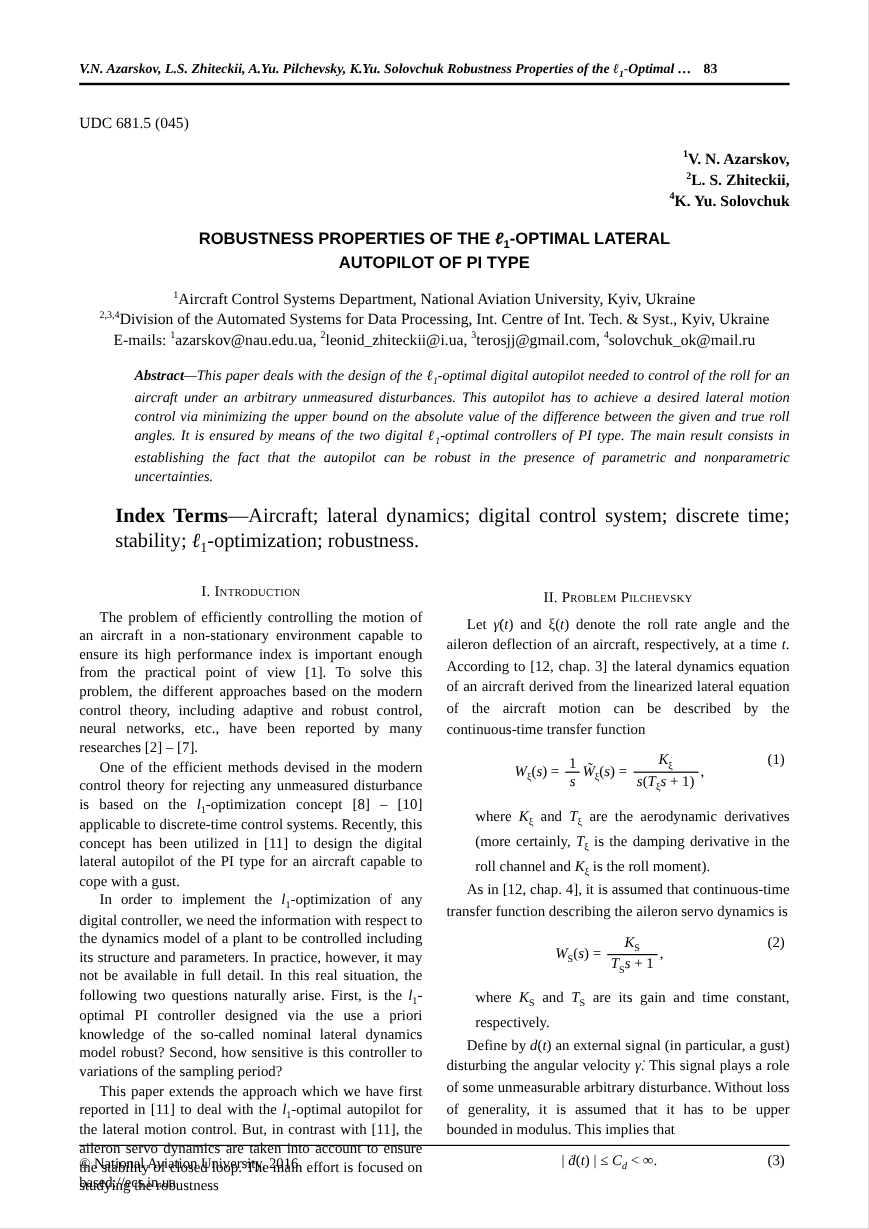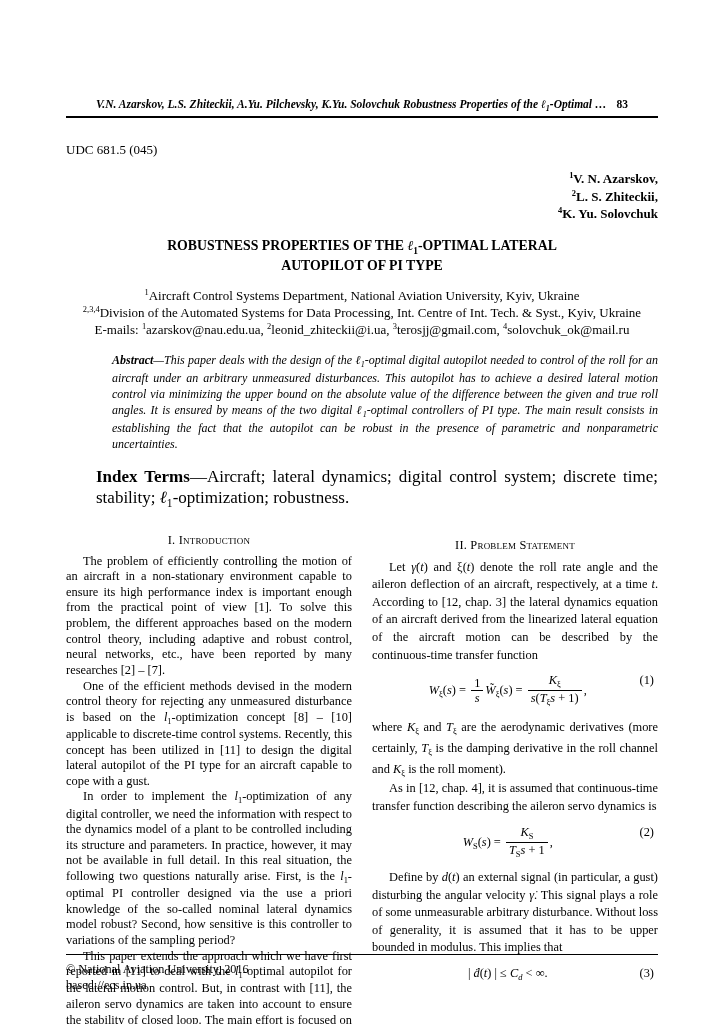--- a/index.html
+++ b/index.html
@@ -4,46 +4,46 @@
 <style>
   * { margin:0; padding:0; box-sizing:border-box; }
   html,body { background:#9a9a9a; }
   .page {
     width:724px; height:1024px; margin:0 auto; background:#ffffff;
     position:relative; overflow:hidden; color:#000;
     font-family:"Liberation Serif", serif;
     padding:52px 66px 0 66px;
   }
   .running-head {
-    display:flex; justify-content:center; align-items:baseline;
+    display:flex; justify-content:flex-start; align-items:baseline;
     border-bottom:2px solid #000; padding-bottom:3px;
-    font-size:11.5px; font-weight:bold;margin-top:46px;
+    font-size:11.5px; font-weight:bold;
   }
   .running-title { font-style:italic; }
   .running-title sub { font-size:0.7em; }
   .page-num { font-style:normal; padding-left:10px; }
   .udc { margin-top:24px; font-size:13px; }
   .authors { margin-top:12px; text-align:right; font-weight:bold; font-size:13px; line-height:1.24; }
   .authors sup { font-size:0.65em; }
-  .title { margin-top:14px; text-align:center; font-weight:bold; font-size:13.8px; line-height:1.35; font-family:Liberation Serif, serif; }
+  .title { margin-top:14px; text-align:center; font-weight:bold; font-size:13.8px; line-height:1.35; font-family:Liberation Sans, sans-serif; }
   .affils { margin-top:11px; text-align:center; font-size:13px; line-height:1.22; }
   .affils sup { font-size:0.65em; }
   .abstract {
     margin:15px 0 0 46px; font-style:italic; font-size:12px;
     text-align:justify; line-height:1.32;
   }
   .index-terms { margin:13px 0 0 30px; font-size:17px; text-align:justify; line-height:1.25; }
   .columns { display:flex; gap:20px; margin-top:17px; }
   .col { width:286px; font-size:12.4px; line-height:1.26; text-align:justify; }
   .sec-head { text-align:center; font-variant:small-caps; letter-spacing:0.2px; margin:4px 0 5px 0; }
   .sec-head.second { margin-top:9px; }
   .para { text-indent:17px; }
   .para.noindent { text-indent:0; }
   .para.loose1 { line-height:1.42; }
-  .para.loose2 { line-height:1.6; }
+  .para.loose2 { line-height:1.6;margin-left:24px; }
   .eq-row { display:flex; align-items:flex-start; margin:9px 4px; }
   .eq-body { flex:1; text-align:center; }
   .eq-num { flex:none; text-align:right; }
   .frac { display:inline-block; vertical-align:middle; text-align:center; line-height:1.15; margin:0 2px; }
   .fnum { display:block; padding:0 3px; }
   .fden { display:block; border-top:1px solid #000; padding:0 3px; }
   sub { font-size:0.68em; }
   sup { font-size:0.68em; }
   .footer { position:absolute; left:66px; right:66px; bottom:30px; font-size:12.2px; line-height:1.3; }
   .footer-rule { border-top:1px solid #000; margin-bottom:7px; }
@@ -82,36 +82,37 @@
 
     <div class="col">
       <div class="sec-head">I. Introduction</div>
       <p class="para">The problem of efficiently controlling the motion of an aircraft in a non-stationary environment capable to ensure its high performance index is important enough from the practical point of view [1]. To solve this problem, the different approaches based on the modern control theory, including adaptive and robust control, neural networks, etc., have been reported by many researches [2] – [7].</p>
       <p class="para">One of the efficient methods devised in the modern control theory for rejecting any unmeasured disturbance is based on the <i>l</i><sub>1</sub>-optimization concept [8] – [10] applicable to discrete-time control systems. Recently, this concept has been utilized in [11] to design the digital lateral autopilot of the PI type for an aircraft capable to cope with a gust.</p>
       <p class="para">In order to implement the <i>l</i><sub>1</sub>-optimization of any digital controller, we need the information with respect to the dynamics model of a plant to be controlled including its structure and parameters. In practice, however, it may not be available in full detail. In this real situation, the following two questions naturally arise. First, is the <i>l</i><sub>1</sub>-optimal PI controller designed via the use a priori knowledge of the so-called nominal lateral dynamics model robust? Second, how sensitive is this controller to variations of the sampling period?</p>
       <p class="para">This paper extends the approach which we have first reported in [11] to deal with the <i>l</i><sub>1</sub>-optimal autopilot for the lateral motion control. But, in contrast with [11], the aileron servo dynamics are taken into account to ensure the stability of closed loop. The main effort is focused on studying the robustness</p>
     </div>
 
     <div class="col">
-      <div class="sec-head second">II. Problem Statement</div>
+      <div class="sec-head second">II. Problem Pilchevsky</div>
       <p class="para loose1">Let <i>γ̇</i>(<i>t</i>) and ξ(<i>t</i>) denote the roll rate angle and the aileron deflection of an aircraft, respectively, at a time <i>t</i>. According to [12, chap. 3] the lateral dynamics equation of an aircraft derived from the linearized lateral equation of the aircraft motion can be described by the continuous-time transfer function</p>
 
       <div class="eq-row">
         <span class="eq-body"><i>W</i><sub>ξ</sub>(<i>s</i>) = <span class="frac"><span class="fnum">1</span><span class="fden"><i>s</i></span></span><i>W̃</i><sub>ξ</sub>(<i>s</i>) = <span class="frac"><span class="fnum"><i>K</i><sub>ξ</sub></span><span class="fden"><i>s</i>(<i>T</i><sub>ξ</sub><i>s</i> + 1)</span></span>,</span>
         <span class="eq-num">(1)</span>
       </div>
 
       <p class="para noindent loose2">where <i>K</i><sub>ξ</sub> and <i>T</i><sub>ξ</sub> are the aerodynamic derivatives (more certainly, <i>T</i><sub>ξ</sub> is the damping derivative in the roll channel and <i>K</i><sub>ξ</sub> is the roll moment).</p>
       <p class="para loose1">As in [12, chap. 4], it is assumed that continuous-time transfer function describing the aileron servo dynamics is</p>
 
       <div class="eq-row">
         <span class="eq-body"><i>W</i><sub>S</sub>(<i>s</i>) = <span class="frac"><span class="fnum"><i>K</i><sub>S</sub></span><span class="fden"><i>T</i><sub>S</sub><i>s</i> + 1</span></span>,</span>
         <span class="eq-num">(2)</span>
       </div>
 
+      <p class="para noindent loose2">where <i>K</i><sub>S</sub> and <i>T</i><sub>S</sub> are its gain and time constant, respectively.</p>
       <p class="para loose1">Define by <i>d</i>(<i>t</i>) an external signal (in particular, a gust) disturbing the angular velocity <i>γ̇</i>. This signal plays a role of some unmeasurable arbitrary disturbance. Without loss of generality, it is assumed that it has to be upper bounded in modulus. This implies that</p>
 
       <div class="eq-row">
         <span class="eq-body">| <i>ḋ</i>(<i>t</i>) | ≤ <i>C</i><sub><i>d</i></sub> &lt; ∞.</span>
         <span class="eq-num">(3)</span>
       </div>
     </div>
 
   </div>
 

